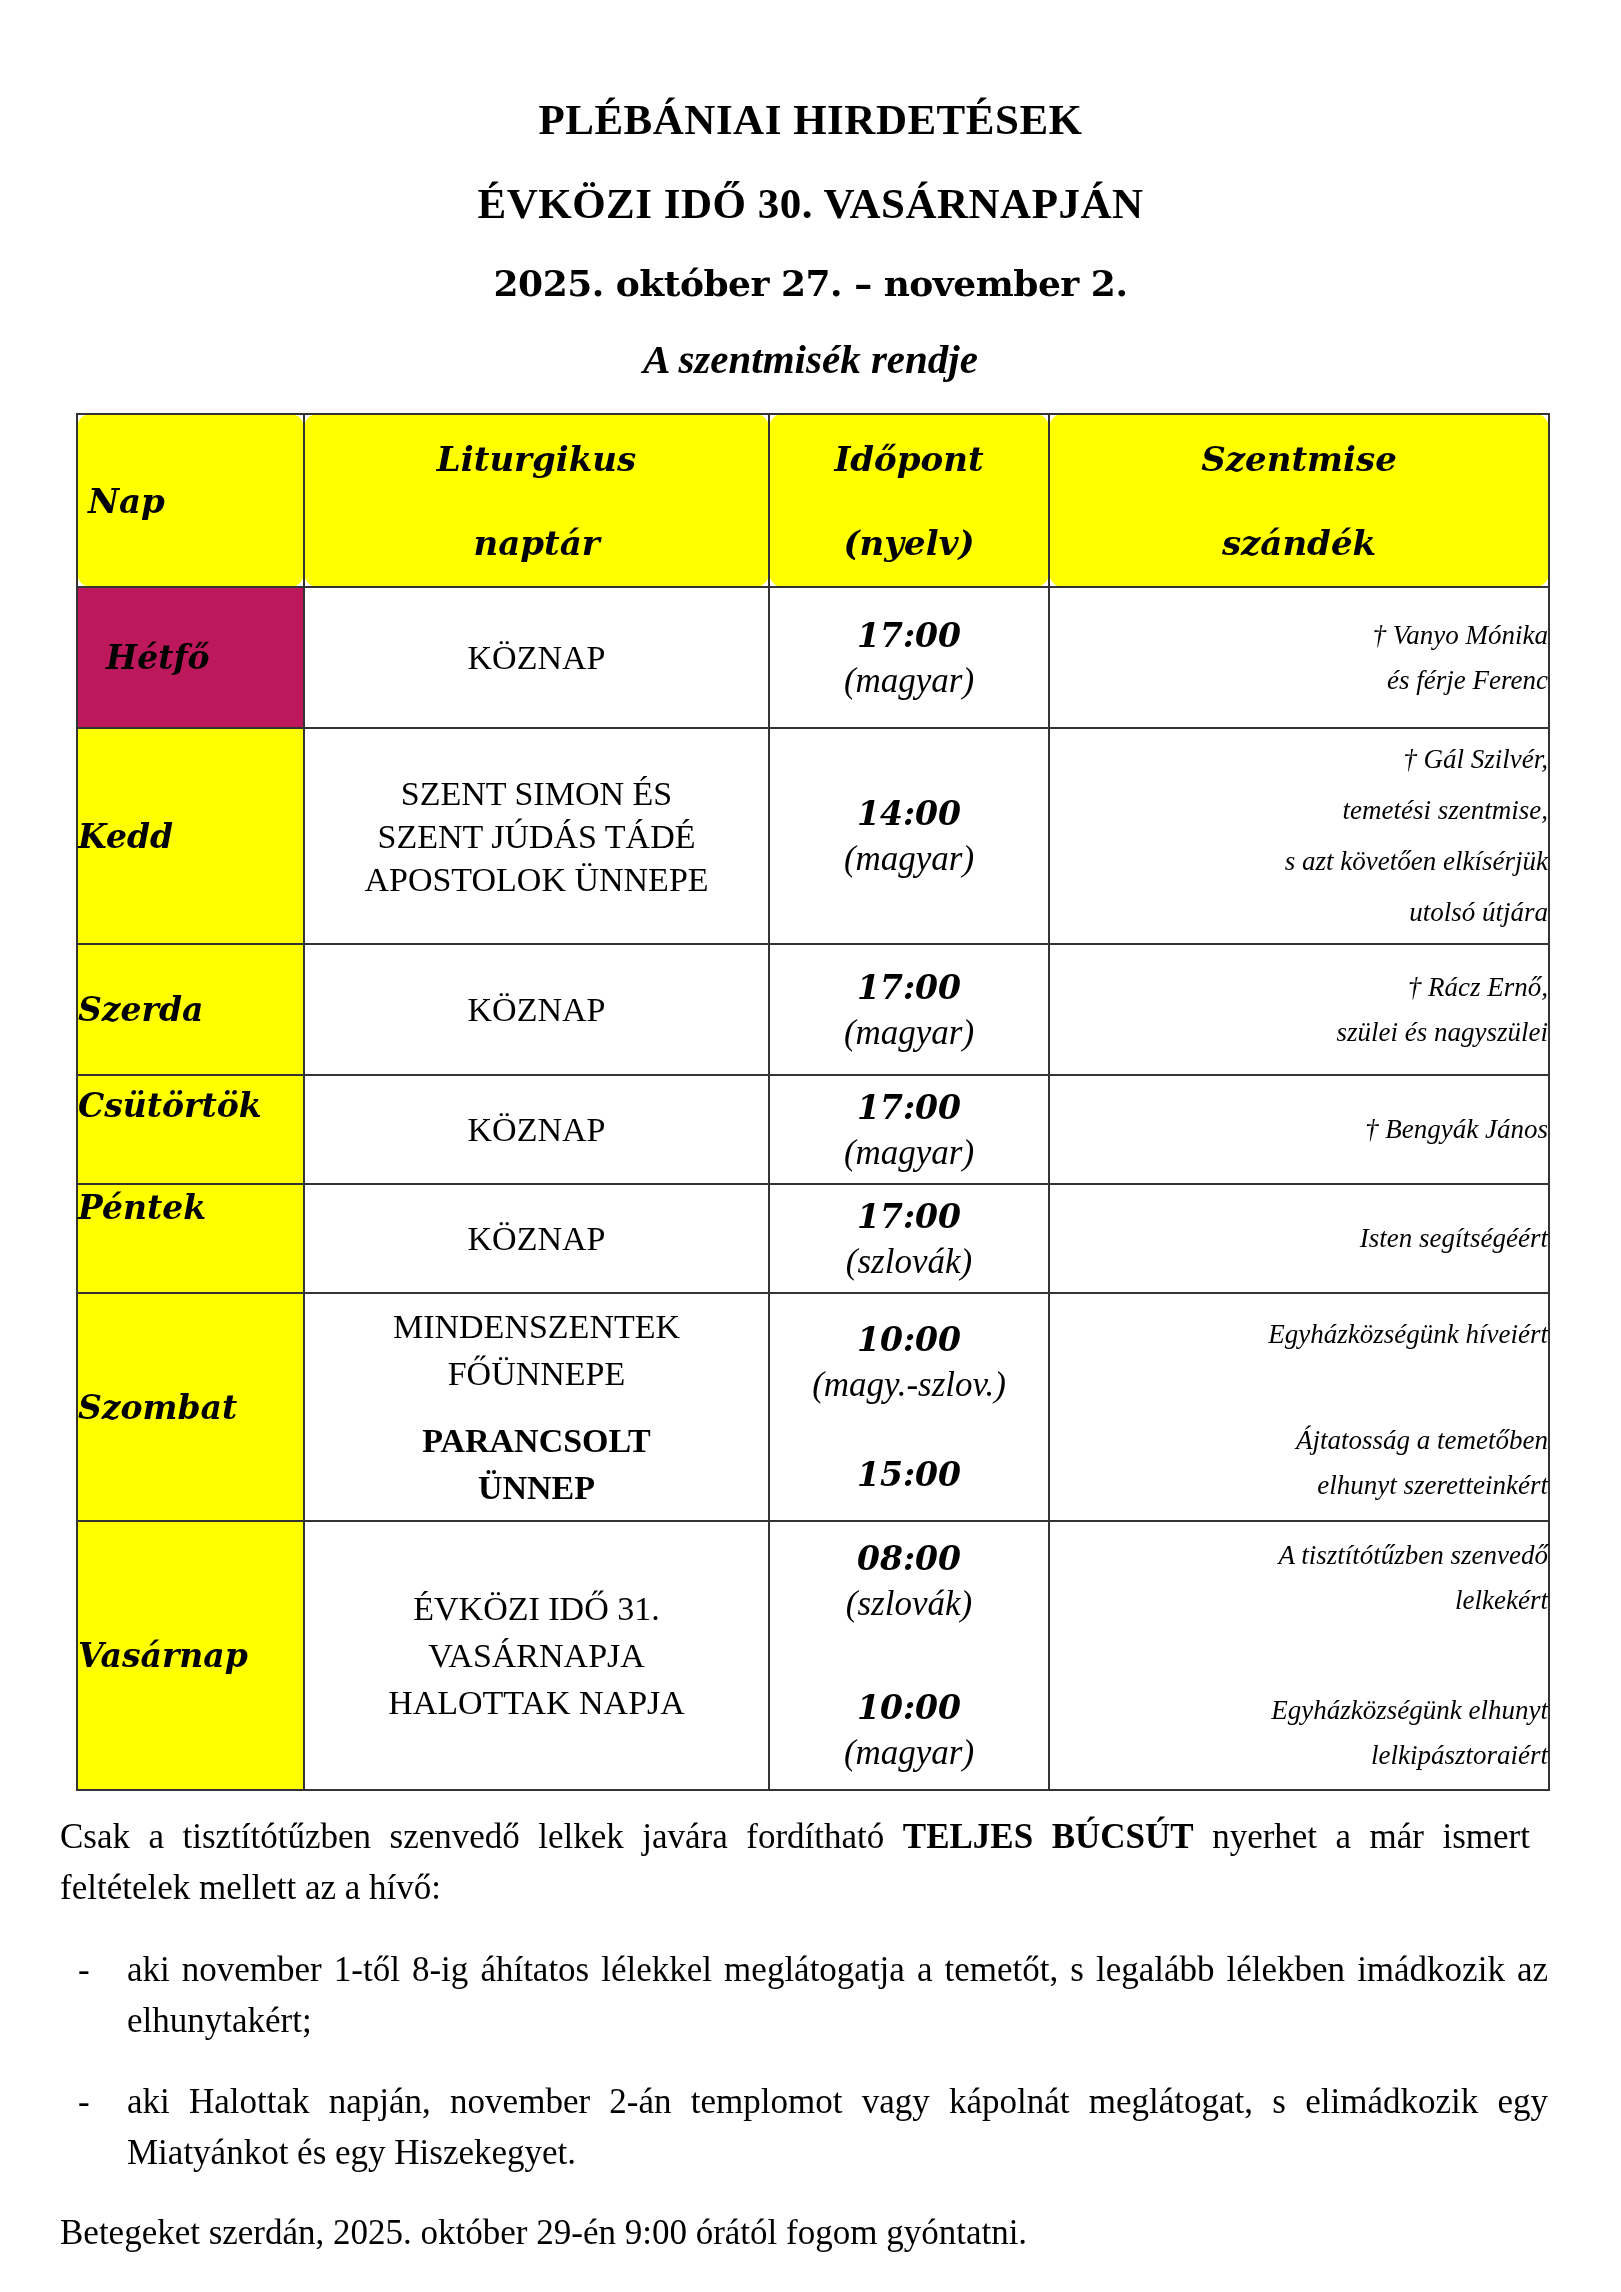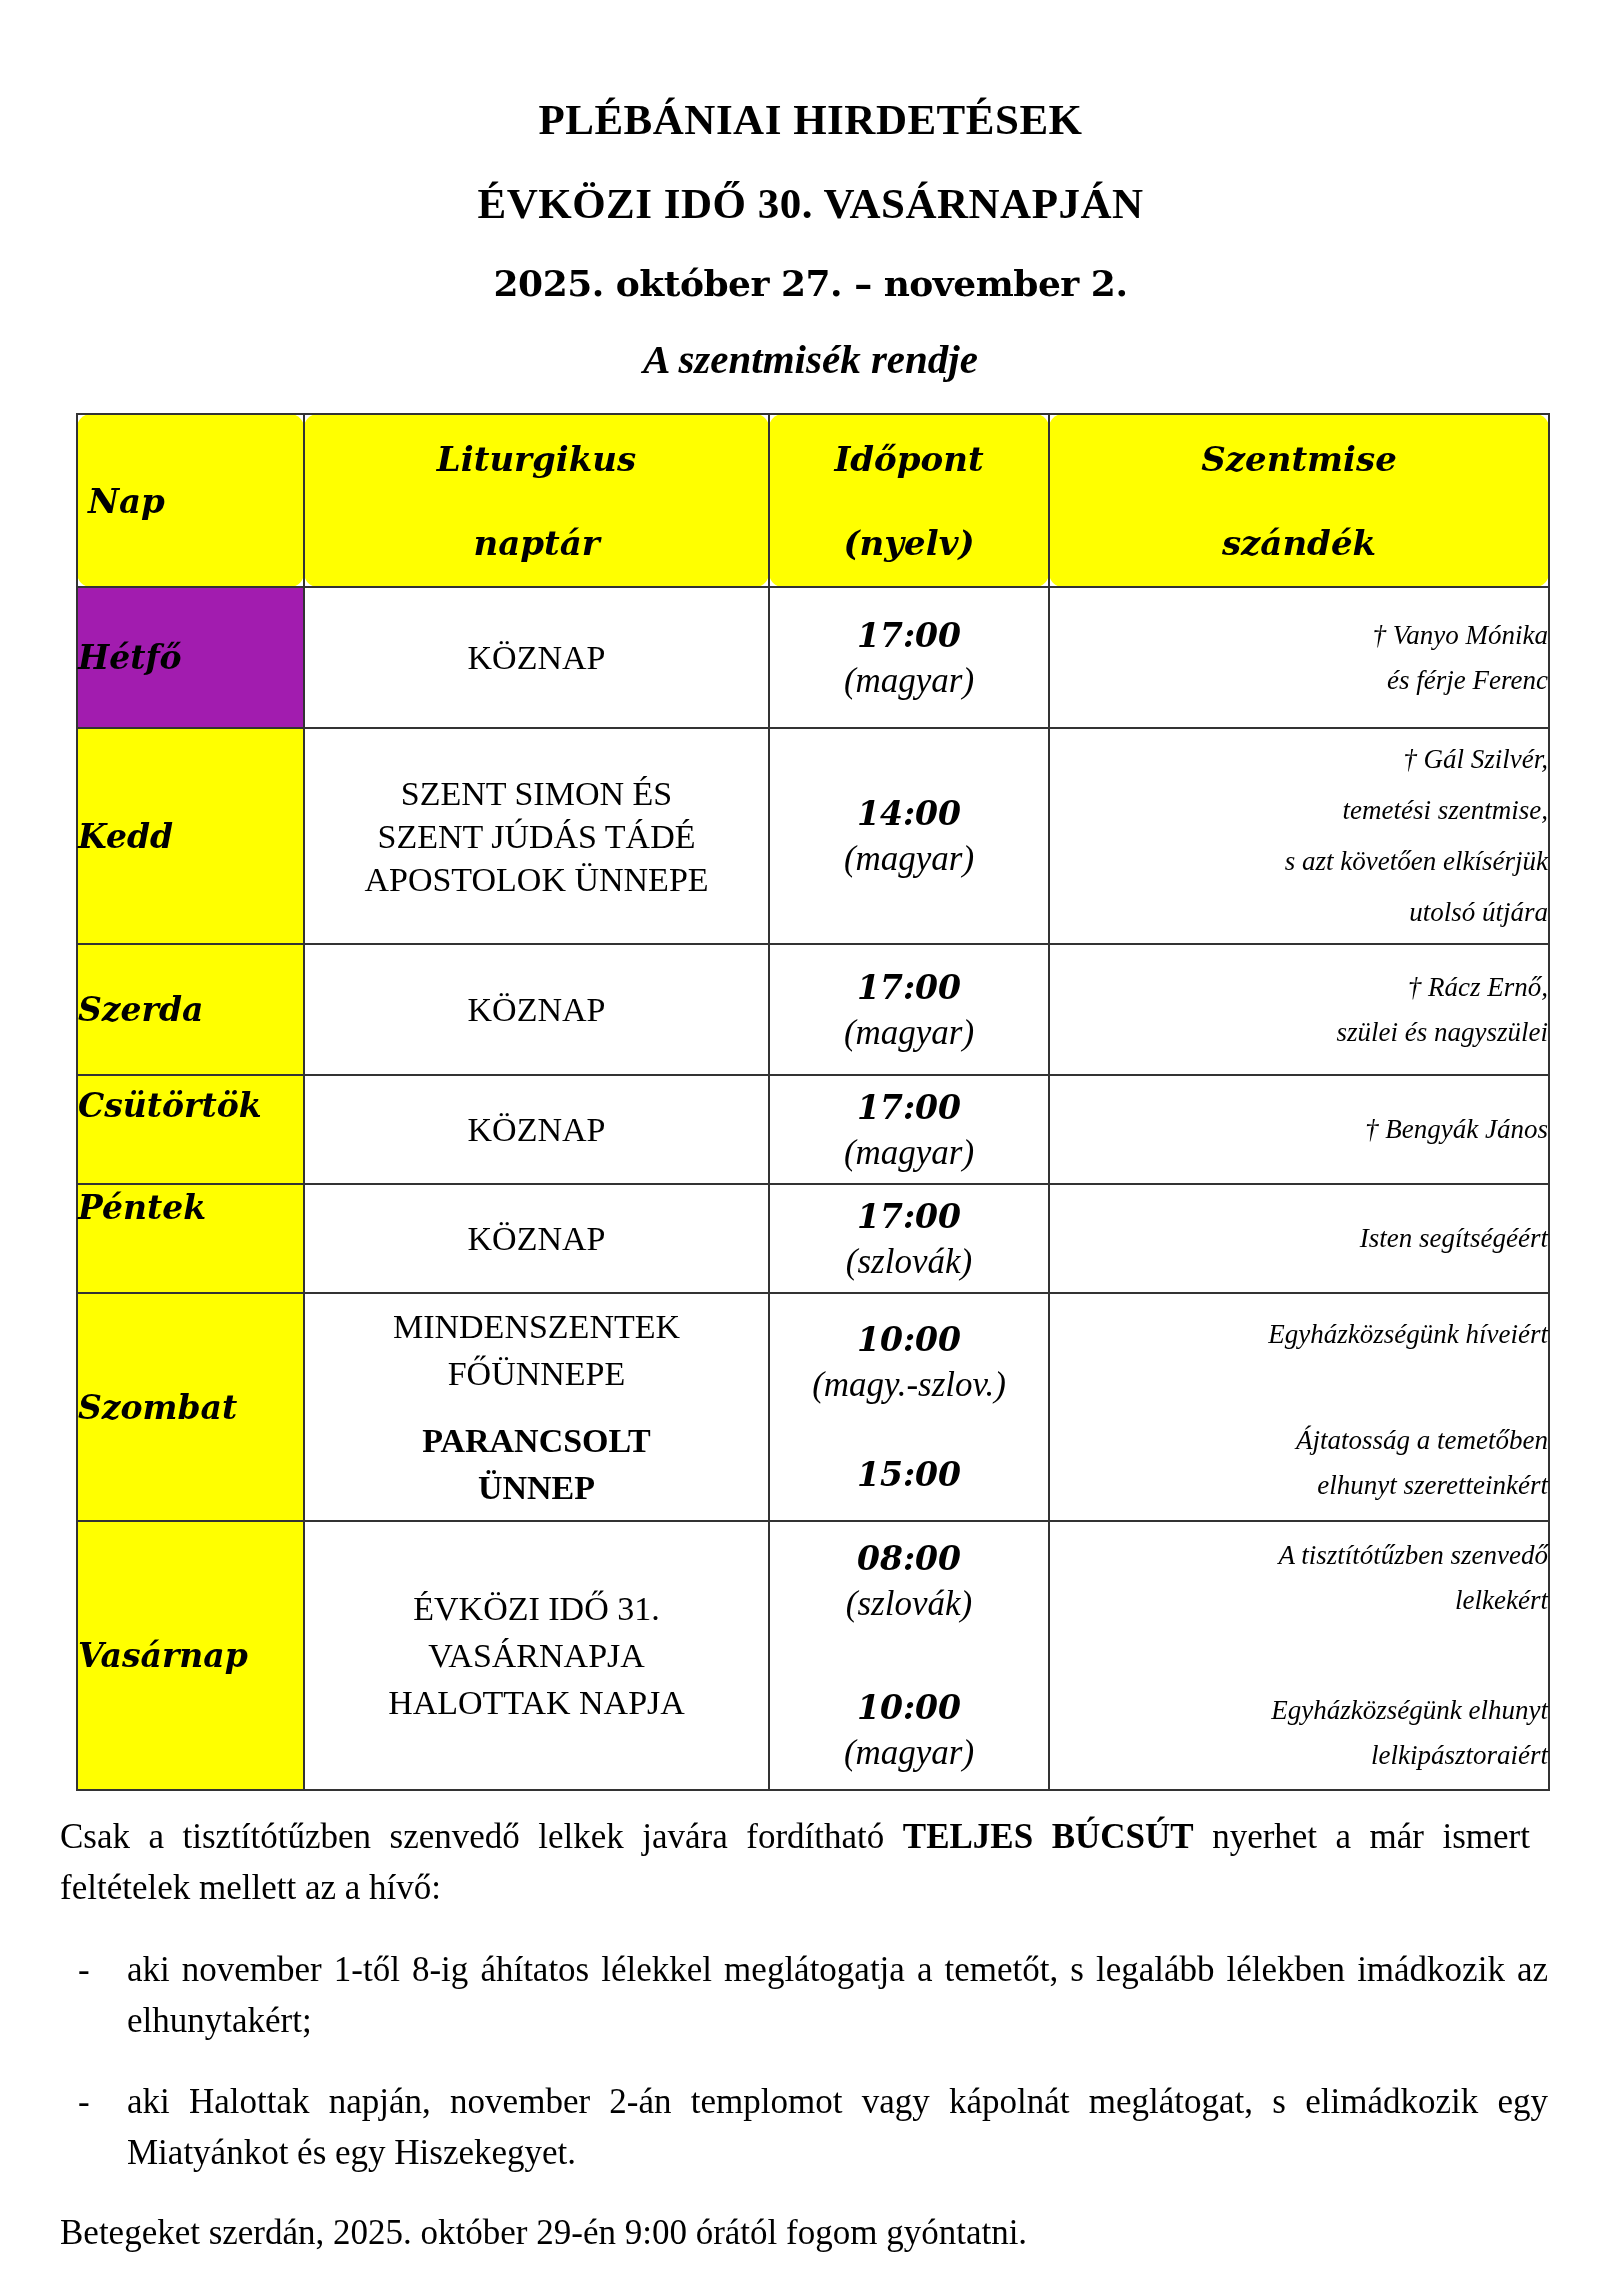--- a/index.html
+++ b/index.html
@@ -66,21 +66,21 @@
           <div>Időpont</div>
           <div>(nyelv)</div>
         </td>
     <td class="hd">
           <div>Szentmise</div>
           <div>szándék</div>
         </td>
   </tr>
 
   <tr class="r1">
-    <td class="day yellow" style="background: #a21caf;">Hétfő</td>
+    <td class="day yellow" style="background: #be185d; padding-left: 28px;">Hétfő</td>
     <td class="lit">
           <div>KÖZNAP</div>
         </td>
     <td class="time">
           <span class="hh">17:00</span>
           <span class="lang">(magyar)</span>
         </td>
     <td class="int">
           <div>† Vanyo Mónika</div>
           <div>és férje Ferenc</div>

